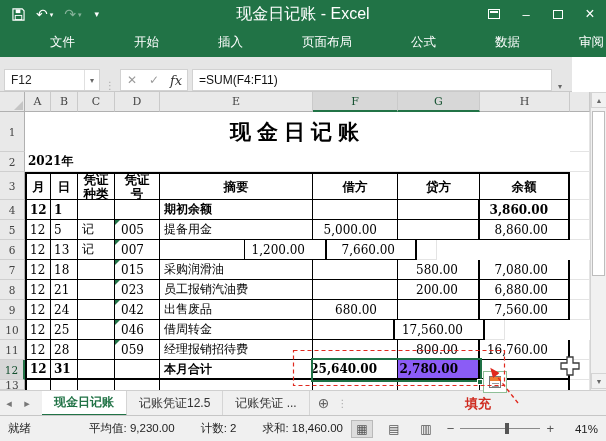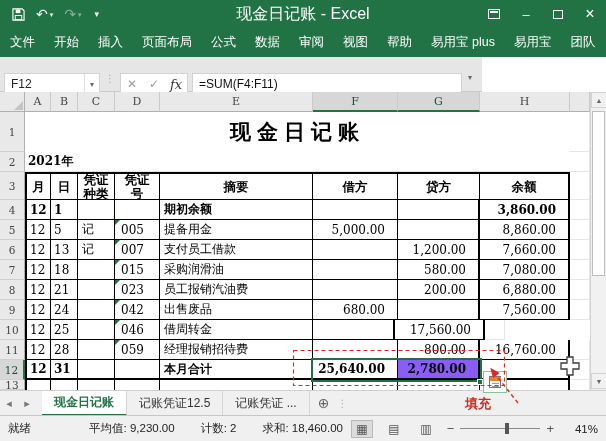--- a/index.html
+++ b/index.html
@@ -16,24 +16,24 @@
 #win-right{position:absolute;right:0;top:0;height:28px;display:flex;align-items:center;gap:0;}
 #login-btn{background:#fff;color:#1d6a41;font-size:12px;padding:3px 12px;margin-right:18px;cursor:default;}
 .wbtn{width:32px;height:28px;display:flex;align-items:center;justify-content:center;font-size:13px;}
 .maxbox{width:10px;height:9px;border:1px solid #fff;display:inline-block;}
 .ribopt{width:12px;height:10px;border:1px solid #fff;display:inline-block;position:relative;}
 .ribopt:after{content:"";position:absolute;left:1px;top:1px;width:8px;height:2px;background:#fff;}
 
 
 #menubar{position:absolute;left:0;top:28px;width:606px;height:29px;background:#217346;color:#fff;display:flex;align-items:center;padding:0 10px;}
 #ribbon-tabs{display:flex;align-items:center;gap:19px;font-size:12.5px;white-space:nowrap;}
-.rtab{height:29px;display:flex;align-items:center;}
-
-
-#fbar{position:absolute;left:0;top:57px;width:482px;height:35px;background:#e6e6e6;display:flex;align-items:flex-start;padding:16px 4px;border-bottom:1px solid #c9c9c9;}
+.rtab{height:29px;display:flex;align-items:center;margin-left:40px;}
+
+
+#fbar{position:absolute;left:0;top:57px;width:572px;height:35px;background:#e6e6e6;display:flex;align-items:flex-end;padding:0 4px;border-bottom:1px solid #c9c9c9;}
 #namebox{width:96px;height:22px;background:#fff;border:1px solid #d2d2d2;display:flex;align-items:center;font-size:12px;padding-left:6px;color:#222;}
 #namebox .dd{margin-left:auto;padding:0 5px;color:#666;font-size:8px;border-left:1px solid #e0e0e0;height:100%;display:flex;align-items:center;}
 .fdots{color:#aaa;font-size:10px;padding:0 5px;letter-spacing:0;}
 .fbtns{display:flex;align-items:center;background:#fff;border:1px solid #d2d2d2;height:22px;}
 .fbtn{width:22px;text-align:center;font-size:12px;color:#9a9a9a;}
 .fbtn.fx{color:#333;font-style:italic;font-family:"DejaVu Serif",serif;font-size:13px;}
 #formula-box{flex:1;height:22px;background:#fff;border:1px solid #d2d2d2;margin-left:4px;display:flex;align-items:center;font-size:12px;padding-left:6px;color:#111;}
 #fbar-dd{width:16px;text-align:center;color:#666;font-size:8px;}
 
 
@@ -59,21 +59,21 @@
 
 .tb{border-right:1px solid #000;border-bottom:1px solid #000;}
 .t-top{border-top:2px solid #000;}
 .t-left{border-left:2px solid #000;}
 .t-right{border-right:2px solid #000 !important;}
 .t-bot{border-bottom:2px solid #000 !important;}
 .hd{justify-content:center;text-align:center;font-weight:700;font-size:12.5px;line-height:1.1;}
 .c-a{padding-left:3px}.c-b{padding-left:3px}.c-c{padding-left:4px}
 .c-d{padding-left:6px;position:relative;}
 .c-e{padding-left:4px}
-.c-f,.c-g,.c-h{justify-content:flex-end;padding-right:12px;text-align:center;}
+.c-f,.c-g,.c-h{justify-content:flex-end;padding-right:20px;text-align:center;}
 .s-row.bold .cell{font-weight:700;}
 .tri{position:absolute;left:0;top:0;width:0;height:0;border-top:5px solid #217346;border-right:5px solid transparent;}
 .sel-fill{background:#8b5cf6;}
 .tb13{border-right:1px solid #000;}
 
 
 #sel-rect{position:absolute;left:311px;top:266px;width:171px;height:24px;border:2px solid #1e7145;z-index:20;pointer-events:none;}
 #fill-handle{position:absolute;left:477px;top:287px;width:6px;height:6px;background:#1e7145;border:1px solid #fff;z-index:21;}
 
 
@@ -253,21 +253,20 @@
     <div class="cell tb t-right c-g w-g q-g" style="border-right-width:1px;"></div>
     <div class="cell tb t-right c-h w-h q-h">8,860.00</div>
     <div class="cell filler"></div>
   </div>
         <div class="s-row hr">
     <div class="rowhdr q-n">6</div>
     <div class="cell tb t-left c-a w-a q-a">12</div>
     <div class="cell tb c-b w-b q-b">13</div>
     <div class="cell tb c-c w-c q-c">记</div>
     <div class="cell tb c-d w-d q-d"><span class="tri"></span>007</div>
-    <div class="cell tb c-e w-e q-e">支付员工借款</div>
     <div class="cell tb c-f w-f q-f"></div>
     <div class="cell tb t-right c-g w-g q-g" style="border-right-width:1px;">1,200.00</div>
     <div class="cell tb t-right c-h w-h q-h">7,660.00</div>
     <div class="cell filler"></div>
   </div>
         <div class="s-row hr">
     <div class="rowhdr q-n">7</div>
     <div class="cell tb t-left c-a w-a q-a">12</div>
     <div class="cell tb c-b w-b q-b">18</div>
     <div class="cell tb c-c w-c q-c"></div>

